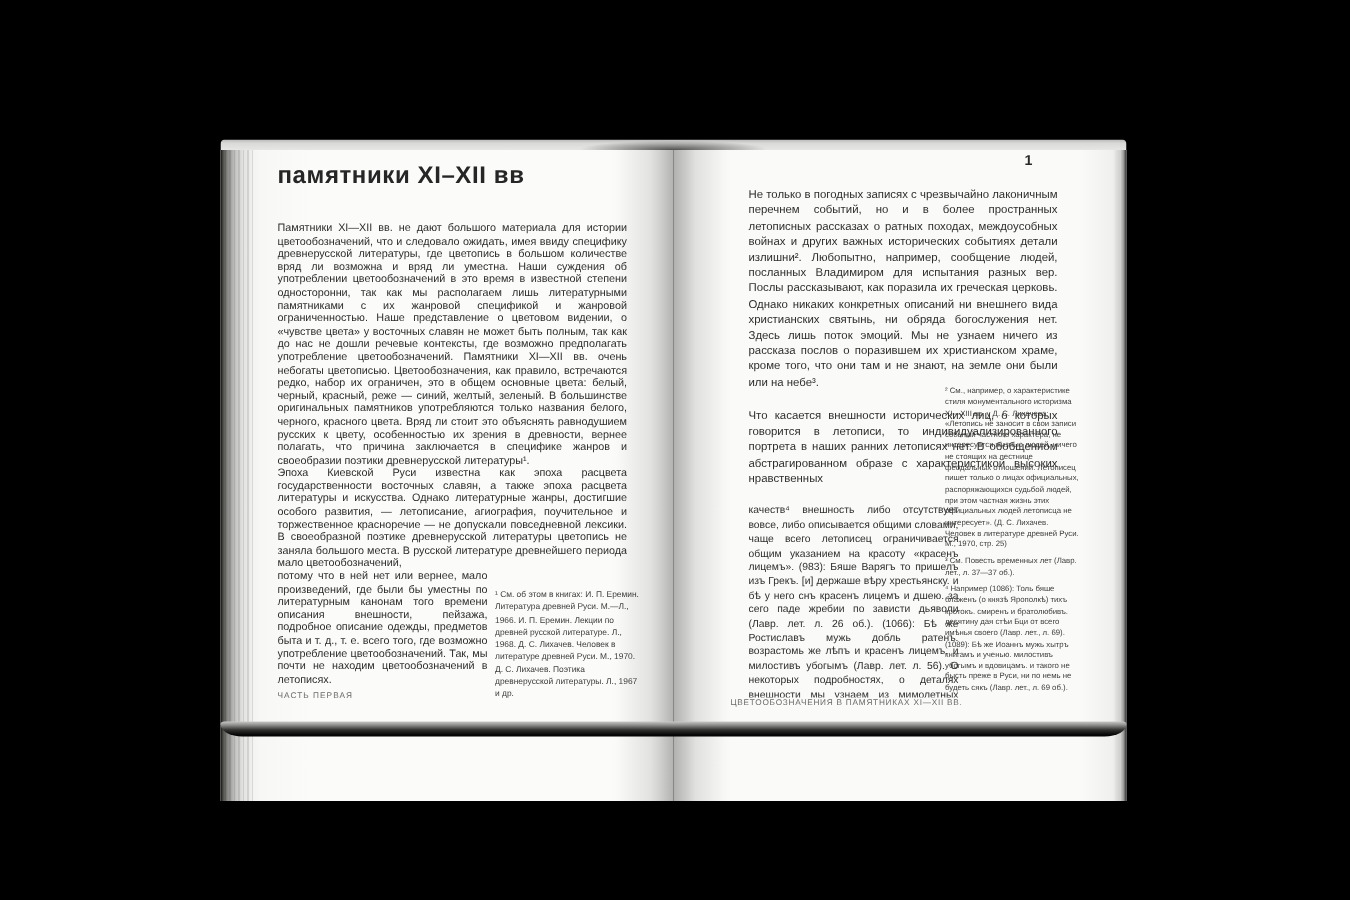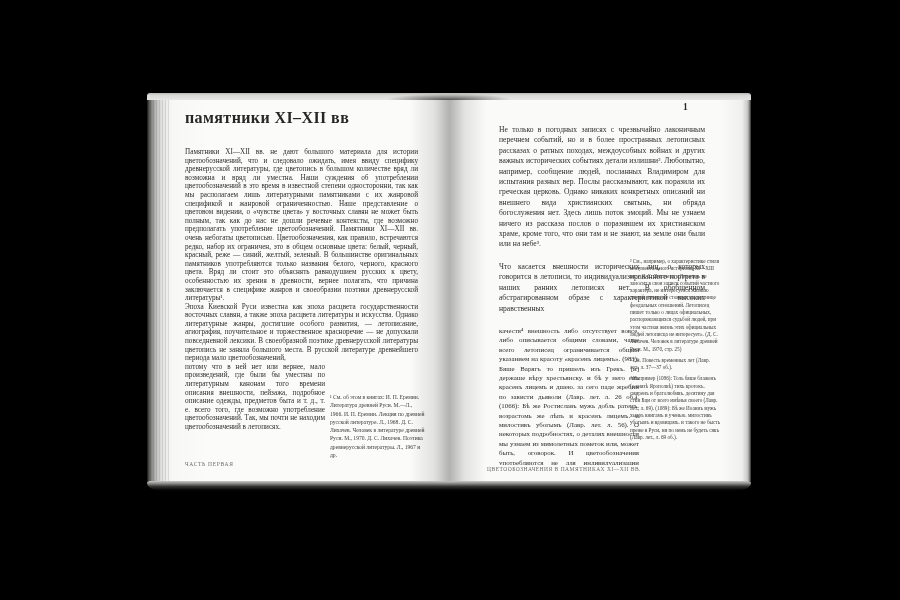--- a/index.html
+++ b/index.html
@@ -14,23 +14,22 @@
     position:absolute;left:147px;top:93px;width:604px;height:398px;
   }
   .top-edge{
     position:absolute;left:0;top:0;width:100%;height:7px;
     background:
       radial-gradient(ellipse 90px 9px at 50% 100%, rgba(0,0,0,0.65), rgba(0,0,0,0) 70%),
       linear-gradient(to bottom,#b9b9b7 0%, #d9d9d7 35%, #e6e6e4 100%);
     border-radius:3px 3px 0 0;
   }
   .pages{
-    position:absolute;left:0;top:7px;width:100%;height:381px;
+    position:absolute;left:0;top:7px;width:100%;height:434px;
     display:flex;
-    font-family:Liberation Serif, serif;
   }
   .page{
     position:relative;width:302px;height:100%;overflow:hidden;
   }
   .page.left{
     background:linear-gradient(to right,
       #c9c9c7 0px, #ececea 14px, #f7f7f5 26px, #fbfbf9 60px,
       #fbfbf9 260px, #f1f1ef 292px, #e7e7e5 302px);
   }
   .page.right{

